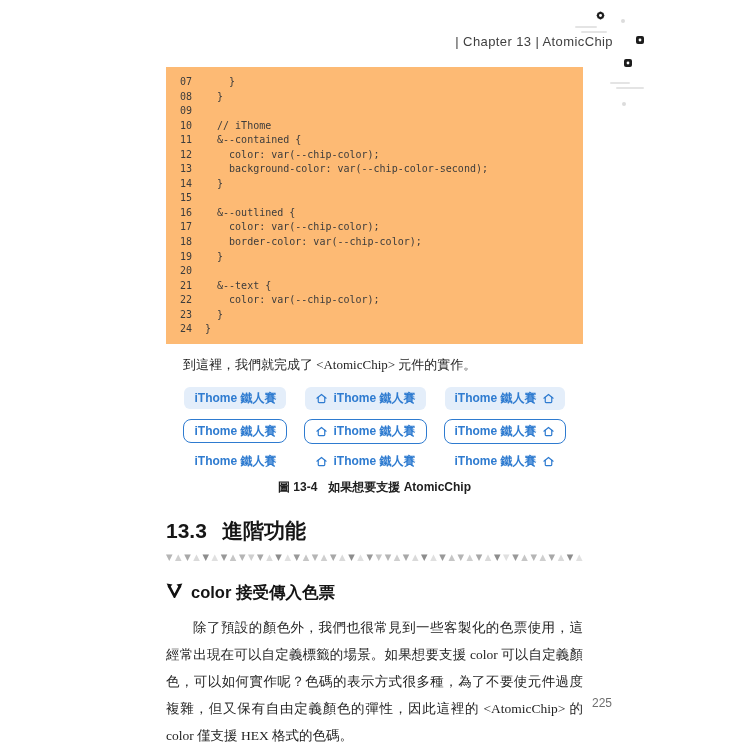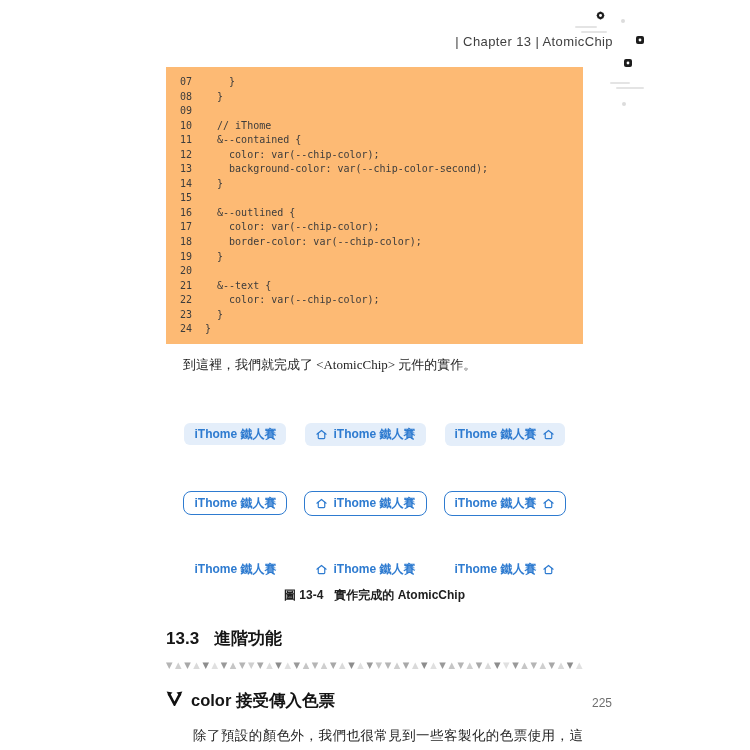--- a/index.html
+++ b/index.html
@@ -26,35 +26,35 @@
 
   
   .intro{margin:11px 0 0 0;font-size:13px;line-height:20px;text-indent:1.3em;color:#1f1f1f;}
 
   
   .chips-grid{margin-top:12px;display:grid;grid-template-columns:repeat(3,auto);
         justify-content:center;justify-items:center;align-items:center;
         column-gap:17px;row-gap:9px;}
   .chip{display:inline-flex;gap:5px;
         font-family:"Liberation Sans","DejaVu Sans",sans-serif;
-        font-size:12px;font-weight:600;color:var(--chip-blue);line-height:1;margin-top:36px;}
+        font-size:12px;font-weight:600;color:var(--chip-blue);line-height:1;}
   .chip.contained{background:var(--chip-bg);border-radius:6px;padding:5px 10px;}
   .chip.outlined{border:1.5px solid var(--chip-blue);border-radius:8px;padding:5px 10px;background:#fff;}
   .chip.text{padding:2px 2px;}
   .chip svg{flex:0 0 auto;}
 
   .figure-caption{margin-top:9px;text-align:center;
         font-family:"Liberation Sans","DejaVu Sans",sans-serif;
         font-size:12px;font-weight:700;color:#202020;}
   .figure-caption .cap-prefix{margin-right:11px;}
 
   
   .section-heading{margin:21px 0 0 0;display:flex;align-items:baseline;gap:15px;
         font-family:"Liberation Sans","DejaVu Sans",sans-serif;
-        font-size:17px;font-weight:700;color:#161616;line-height:28px;}
+        font-size:21px;font-weight:700;color:#161616;line-height:28px;}
 
   
   .section-divider{margin-top:6px;display:flex;justify-content:space-between;
         width:417px;font-size:8.5px;line-height:12px;
         font-family:"DejaVu Sans",sans-serif;user-select:none;}
 
   
   .subsection-heading{margin:17px 0 0 0;display:flex;align-items:center;gap:8px;
         font-family:"Liberation Sans","DejaVu Sans",sans-serif;
         font-size:16.5px;font-weight:700;color:#141414;line-height:24px;}
@@ -177,21 +177,21 @@
         <span class="chip text">
           <span>iThome 鐵人賽</span>
           <svg width="13" height="13" viewBox="0 0 24 24" fill="none" stroke="currentColor" stroke-width="2.2" stroke-linecap="round" stroke-linejoin="round">
             <path d="M3.5 11.5 L12 4.5 L20.5 11.5"></path>
             <path d="M6 9.5 V18 a1.5 1.5 0 0 0 1.5 1.5 H16.5 a1.5 1.5 0 0 0 1.5 -1.5 V9.5"></path>
           </svg>
         </span>
       </div>
 
     <div class="figure-caption">
-      <span class="cap-prefix">圖 13-4</span><span>實作完成的 AtomicChip</span>
+      <span class="cap-prefix">圖 13-4</span><span>如果想要支援 AtomicChip</span>
     </div>
 
     <h2 class="section-heading">
       <span>13.3</span>
       <span>進階功能</span>
     </h2>
 
     <div class="section-divider">
         <span style="color: rgb(181, 181, 181);">▼</span>
         <span style="color: rgb(207, 207, 207);">▲</span>

